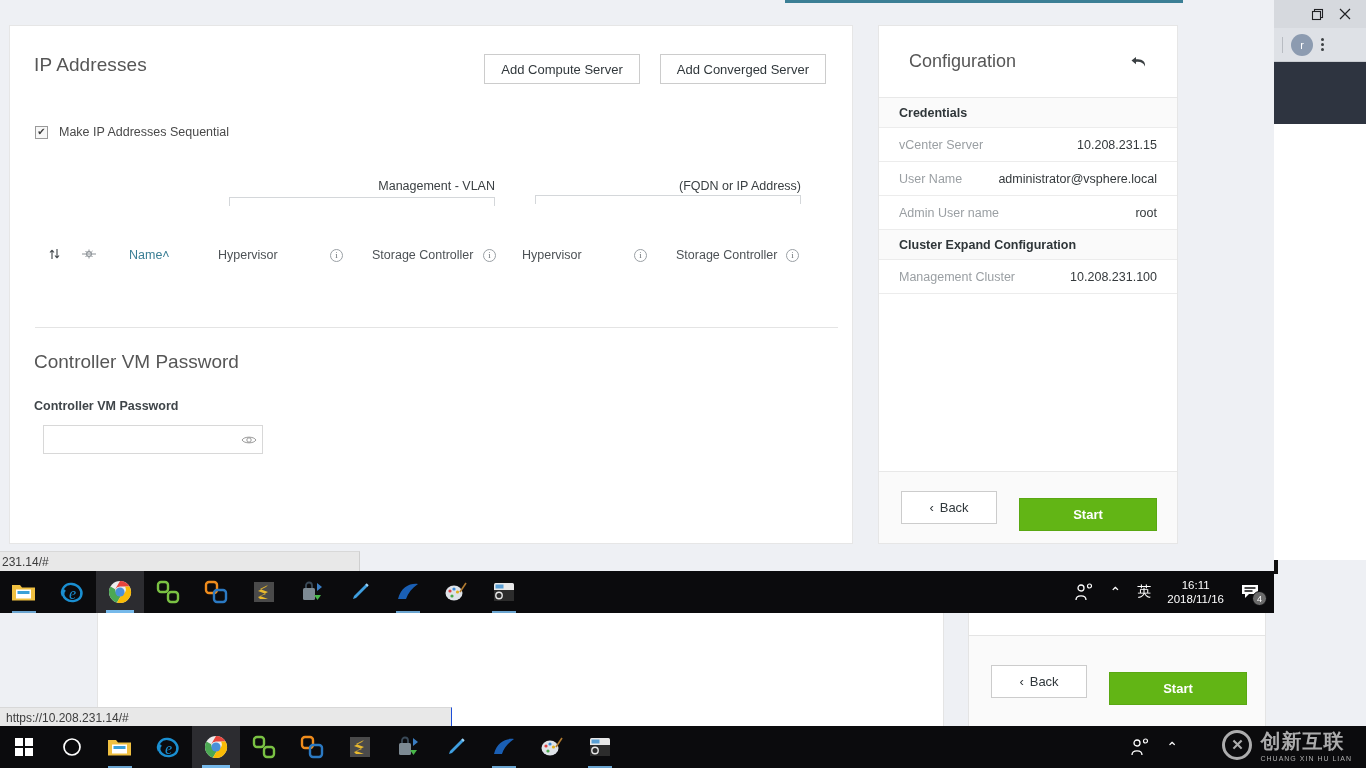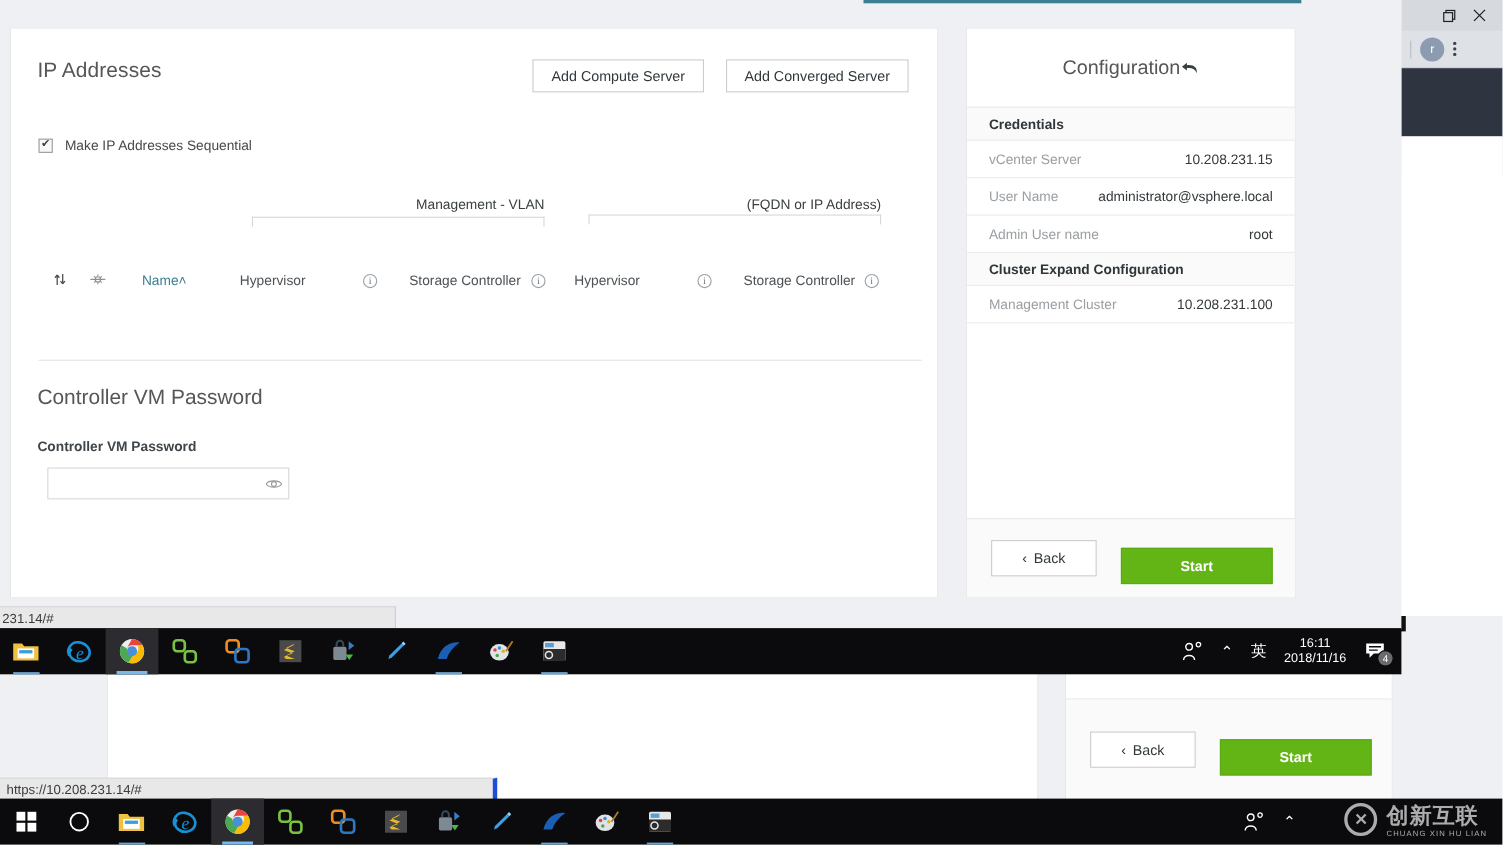--- a/index.html
+++ b/index.html
@@ -169,21 +169,21 @@
   }
 
   
   .config-panel {
     position: absolute; left: 878px; top: 25px;
     width: 300px; height: 519px;
     background: #fff; border: 1px solid #e6e6e6;
     display: flex; flex-direction: column;
   }
   .cp-header {
-    height: 72px; display: flex; align-items: center; justify-content: center;
+    height: 72px; display: flex; align-items: center; justify-content: space-between;
     padding: 0 30px; border-bottom: 1px solid #e8e8e8;
   }
   .cp-title { font-size: 18px; font-weight: 400; color: #565656; }
   .undo-icon { font-size: 17px; color: #3b4043; cursor: pointer; line-height: 1; }
 
   .cp-body { flex: 1; overflow: hidden; }
   .cp-group-head {
     height: 30px; background: #fafafa; border-bottom: 1px solid #ececec;
     display: flex; align-items: center; padding: 0 20px;
     font-size: 12.5px; font-weight: bold; color: #2f3639;
@@ -215,21 +215,21 @@
 
   
   .url-tip-1 {
     position: absolute; left: 0; top: 551px; width: 360px; height: 20px;
     background: #e8e8e8; border-right: 1px solid #cfcfcf; border-top: 1px solid #d8d8d8;
     font-size: 12px; color: #3c3c3c; display: flex; align-items: center;
     padding-left: 2px; overflow: hidden;
   }
   .url-tip-2 {
     position: absolute; left: 0; top: 707px; width: 452px; height: 21px;
-    background: #e8e8e8; border-right: 4px solid #1d4ed8; border-top: 1px solid #d8d8d8;
+    background: #e8e8e8; border-right: 1px solid #1d4ed8; border-top: 1px solid #d8d8d8;
     font-size: 12px; color: #3c3c3c; display: flex; align-items: center;
     padding-left: 6px; z-index: 5;
   }
 
   
   .taskbar-float {
     position: absolute; left: 0; top: 571px; width: 1274px; height: 42px;
     background: #0b0b0d; display: flex; align-items: center; z-index: 8;
   }
   .taskbar-bottom {

